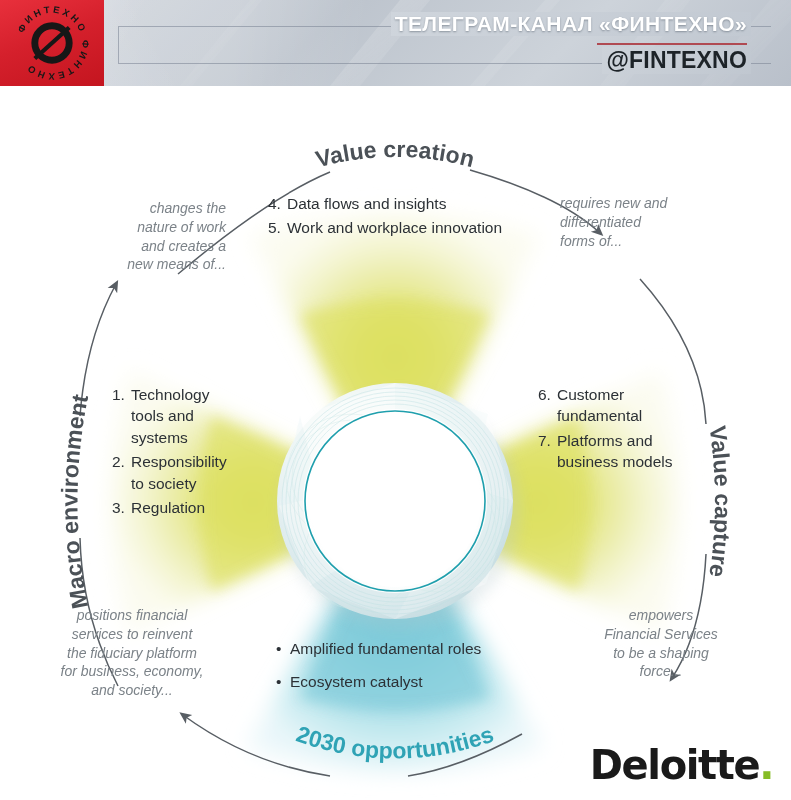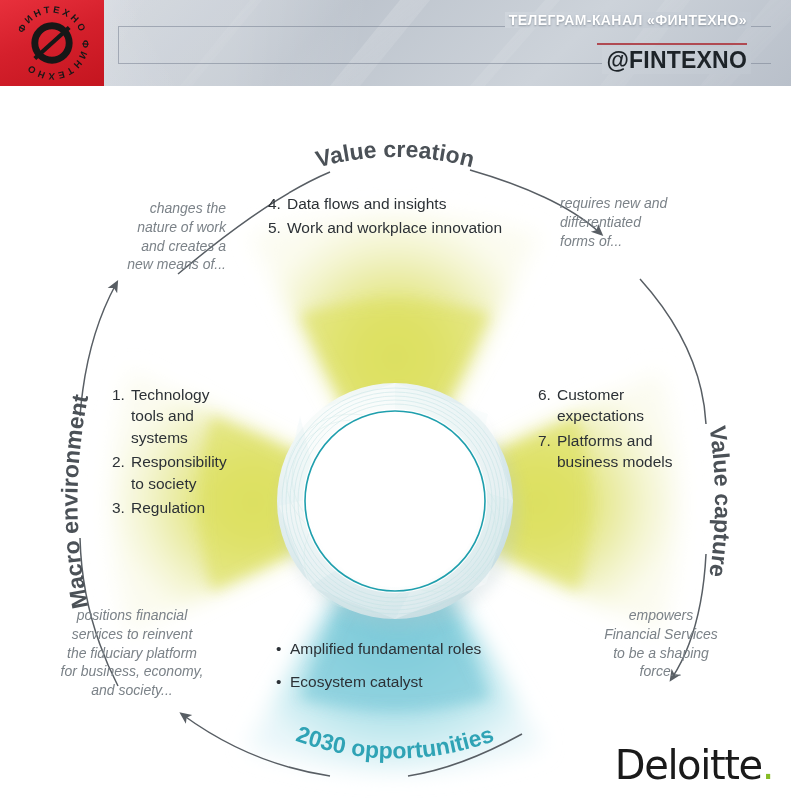--- a/index.html
+++ b/index.html
@@ -46,21 +46,21 @@
     position: absolute;
     left: 118px; top: 26px;
     width: 653px; height: 38px;
     border: 1px solid rgba(120,130,145,.55);
     border-right: none;
   }
   #banner-title {
     position: absolute;
     right: 40px; top: 12px;
     color: #ffffff;
-    font-size: 14px;
+    font-size: 21px;
     font-weight: bold;
     letter-spacing: .4px;
     white-space: nowrap;
     text-shadow: 0 1px 2px rgba(60,70,85,.45);
     background: linear-gradient(135deg, #cfd5dc 0%, #c2c9d2 100%);
     padding: 0 4px;
   }
   #banner-divider {
     position: absolute;
     right: 44px; top: 43px;
@@ -106,21 +106,21 @@
     font-weight: normal;
     font-size: 14px;
     line-height: 1.34;
   }
 
   
   #deloitte {
     position: absolute;
     right: 18px; bottom: 12px;
     font-size: 40px;
-    font-weight: normal;
+    font-weight: bold;
     letter-spacing: -1.4px;
     color: #1a1a1a;
     font-family: "DejaVu Sans", sans-serif;
   }
   #deloitte .dot { color: #86bc25; }
 </style>
 </head>
 <body>
 
 <div id="page">
@@ -308,21 +308,21 @@
       </div>
       <div class="listrow">
         <span class="listnum">3.</span>
         <span class="listtxt">Regulation</span>
       </div>
     </div>
 
     <div class="ov listblock" style="left:538px; top:298px; width:150px;">
       <div class="listrow">
         <span class="listnum">6.</span>
-        <span class="listtxt">Customer expectations</span>
+        <span class="listtxt">Customer fundamental</span>
       </div>
       <div class="listrow">
         <span class="listnum">7.</span>
         <span class="listtxt">Platforms and business models</span>
       </div>
     </div>
 
     <div class="ov listblock" style="left:276px; top:552px; width:260px;">
       <div class="listrow" style="margin-bottom:12px;">
         <span class="listnum" style="width:14px;flex:0 0 14px;">•</span>

